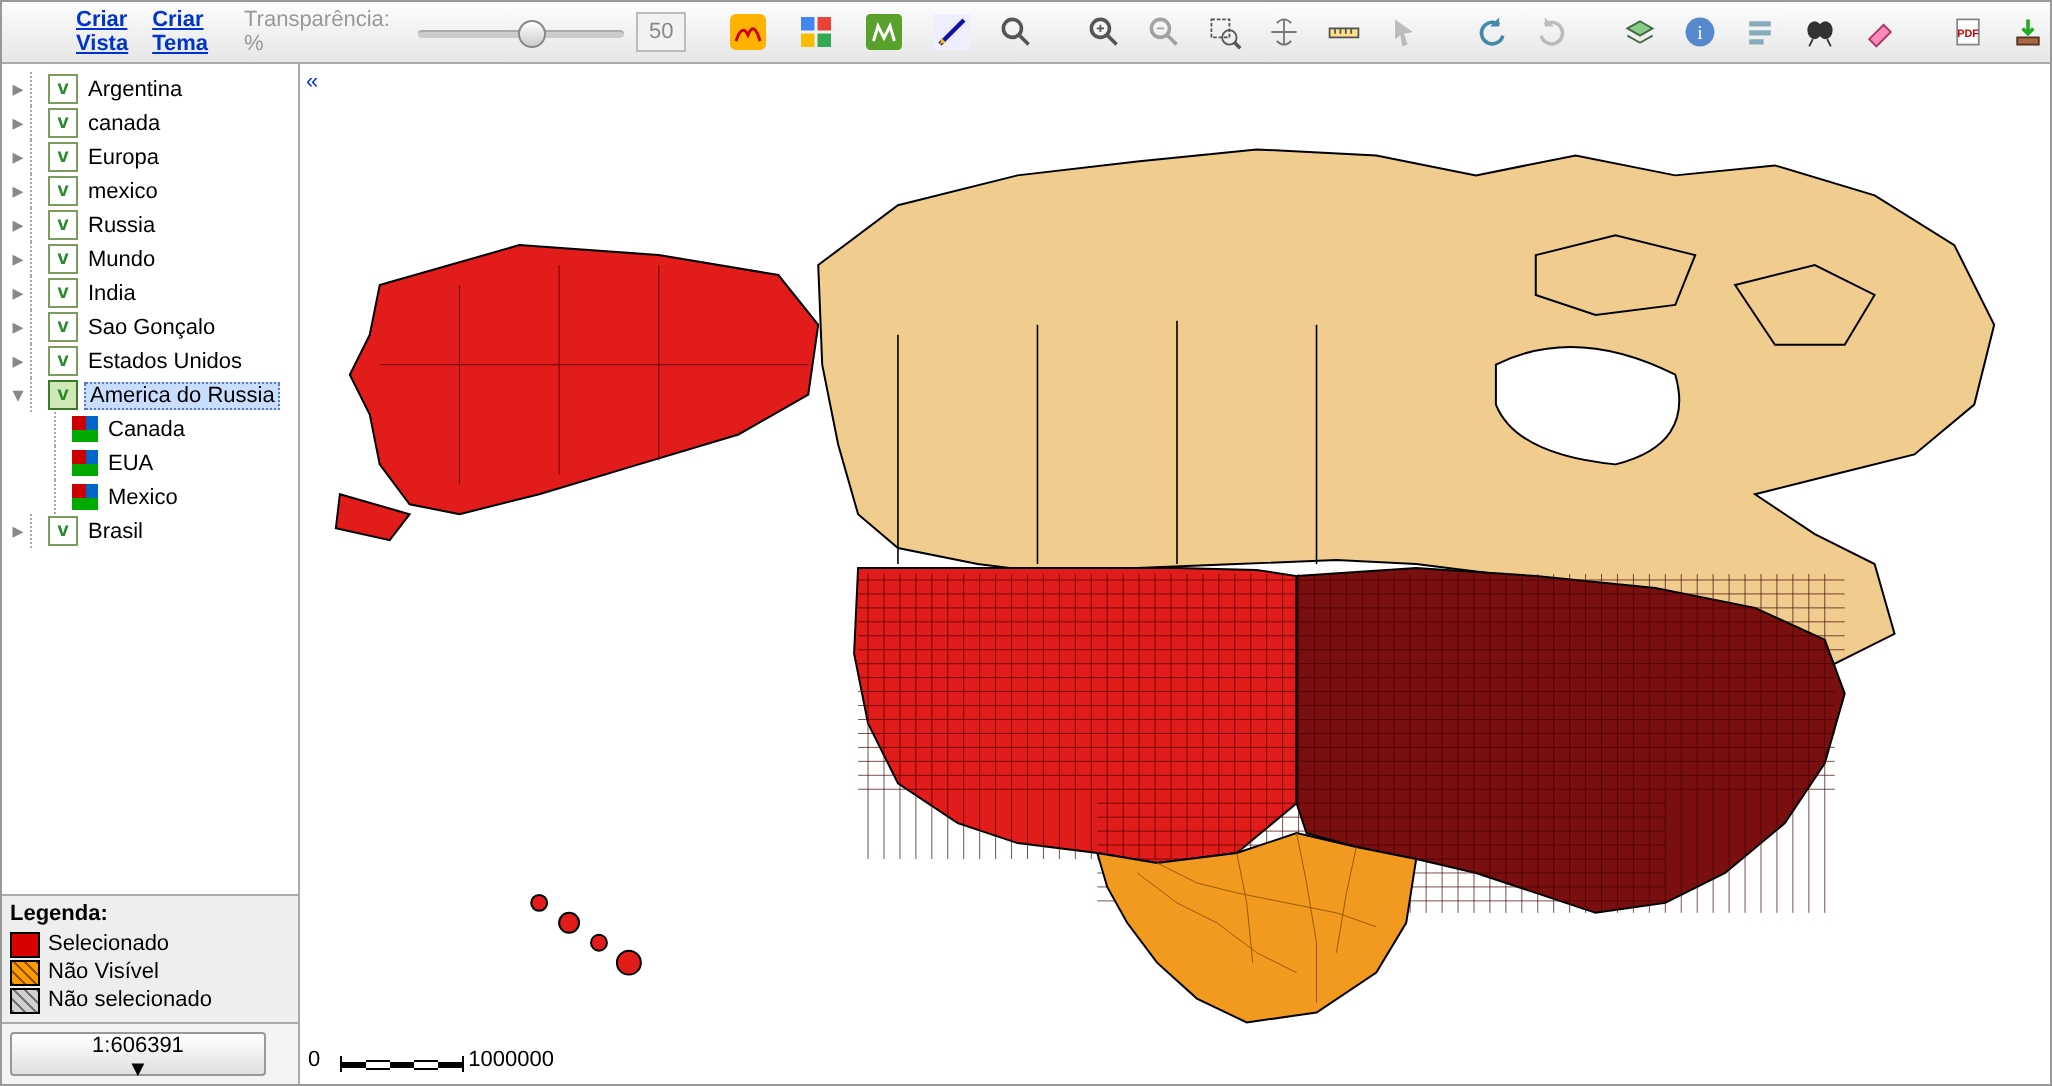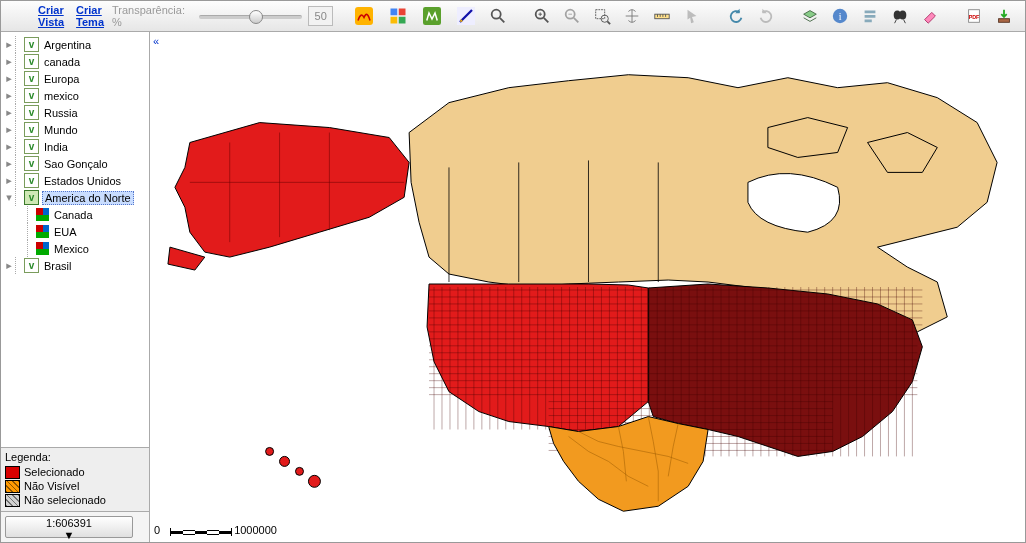--- a/index.html
+++ b/index.html
@@ -1,20 +1,20 @@
 <!DOCTYPE html>
 <html><head>
 <meta charset="utf-8">
 <style>
 html,body{margin:0;padding:0;font-family:Arial,Helvetica,sans-serif;font-size:11px;background:#fff;}
 .app{display:flex;flex-direction:column;width:1026px;height:543px;border:1px solid #999;box-sizing:border-box;position:relative;}
 .topbar{display:flex;align-items:center;height:30px;background:linear-gradient(#fdfdfd,#e6e6e6);border-bottom:1px solid #aaa;padding-left:29px;}
 .topbar .links{display:flex;gap:12px;padding:0 8px;}
 .topbar .links a{color:#0033cc;text-decoration:underline;font-weight:bold;cursor:pointer;}
-.slider-wrap{display:flex;align-items:center;color:#999;}
+.slider-wrap{display:flex;align-items:center;margin-left:10px;color:#999;}
 .slider{position:relative;width:110px;height:16px;margin:0 6px;}
 .slider-track{position:absolute;top:7px;left:0;right:0;height:3px;background:#ccc;border-radius:2px;border-top:1px solid #aaa;}
 .slider-handle{position:absolute;top:2px;left:50px;width:12px;height:12px;border-radius:50%;background:linear-gradient(#fff,#ccc);border:1px solid #888;}
 .slider-val{width:24px;height:18px;border:1px solid #bbb;background:#f2f2f2;color:#888;text-align:center;line-height:18px;}
 .divider{width:1px;height:26px;background:#bbb;margin:0 6px;}
 .tools{display:flex;align-items:center;gap:8px;padding:0 6px;}
 .tool{width:20px;height:20px;display:flex;align-items:center;justify-content:center;cursor:pointer;border:1px solid transparent;}
 .tool svg{width:18px;height:18px;}
 .big-ico{width:24px;height:24px;}
 .body{flex:1;display:flex;min-height:0;}
@@ -22,21 +22,21 @@
 .tree{flex:1;overflow:auto;padding:4px 2px;}
 .tree-row{display:flex;align-items:center;height:17px;white-space:nowrap;}
 .expander{width:12px;height:12px;display:flex;align-items:center;justify-content:center;color:#888;cursor:pointer;}
 .vline{display:inline-block;width:6px;border-left:1px dotted #aaa;height:17px;margin-right:2px;}
 .chk{width:13px;height:13px;border:1px solid #7a9c5c;background:#fff;display:flex;align-items:center;justify-content:center;margin-right:3px;color:#2a8a2a;font-size:10px;font-weight:bold;cursor:pointer;}
 .chk.sel{background:#cfe8b5;border-color:#3a7a2a;}
 .theme-ico{width:13px;height:13px;margin-right:3px;}
 .lbl{padding:0 2px;}
 .lbl.selected{background:#c9ddff;border:1px dotted #5577cc;}
 .legend{border-top:1px solid #aaa;background:#eee;padding:3px 4px 4px 4px;}
-.legend-title{font-weight:normal;margin-bottom:2px;}
+.legend-title{font-weight:bold;margin-bottom:2px;}
 .legend-row{display:flex;align-items:center;height:14px;}
 .swatch{width:13px;height:11px;border:1px solid #000;margin-right:4px;}
 .scalebox{border-top:1px solid #aaa;padding:4px;background:#f4f4f4;}
 .scale-sel{width:118px;height:20px;border:1px solid #999;background:linear-gradient(#fff,#e0e0e0);display:flex;align-items:center;justify-content:space-between;padding:0 4px;cursor:pointer;border-radius:2px;flex-direction:column;}
 .map-area{flex:1;position:relative;background:#fff;overflow:hidden;}
 .collapse{position:absolute;top:3px;left:3px;color:#0033cc;font-size:11px;cursor:pointer;}
 .scalebar{position:absolute;left:4px;bottom:6px;display:flex;align-items:flex-end;gap:10px;font-size:11px;}
 .sb-line{display:flex;align-items:center;}
 .sb-tick{width:1px;height:8px;background:#000;}
 .sb-seg{height:3px;background:#000;width:12px;}
@@ -258,21 +258,21 @@
           <div class="tree-row">
             <span class="expander">▸</span>
             <span class="vline"></span>
             <span class="chk">v</span>
             <span class="lbl">Estados Unidos</span>
           </div>
           <div class="tree-row">
             <span class="expander">▾</span>
             <span class="vline"></span>
             <span class="chk sel">v</span>
-            <span class="lbl selected">America do Norte</span>
+            <span class="lbl selected">America do Russia</span>
           </div>
           <div class="tree-row" style="padding-left: 24px;">
             <span class="vline"></span>
             <svg class="theme-ico" viewBox="0 0 13 13">
               <rect width="13" height="13" fill="#c00"></rect>
               <rect y="7" width="13" height="6" fill="#0a0"></rect>
               <rect x="7" width="6" height="7" fill="#06c"></rect>
             </svg>
             <span class="lbl">Canada</span>
           </div>

